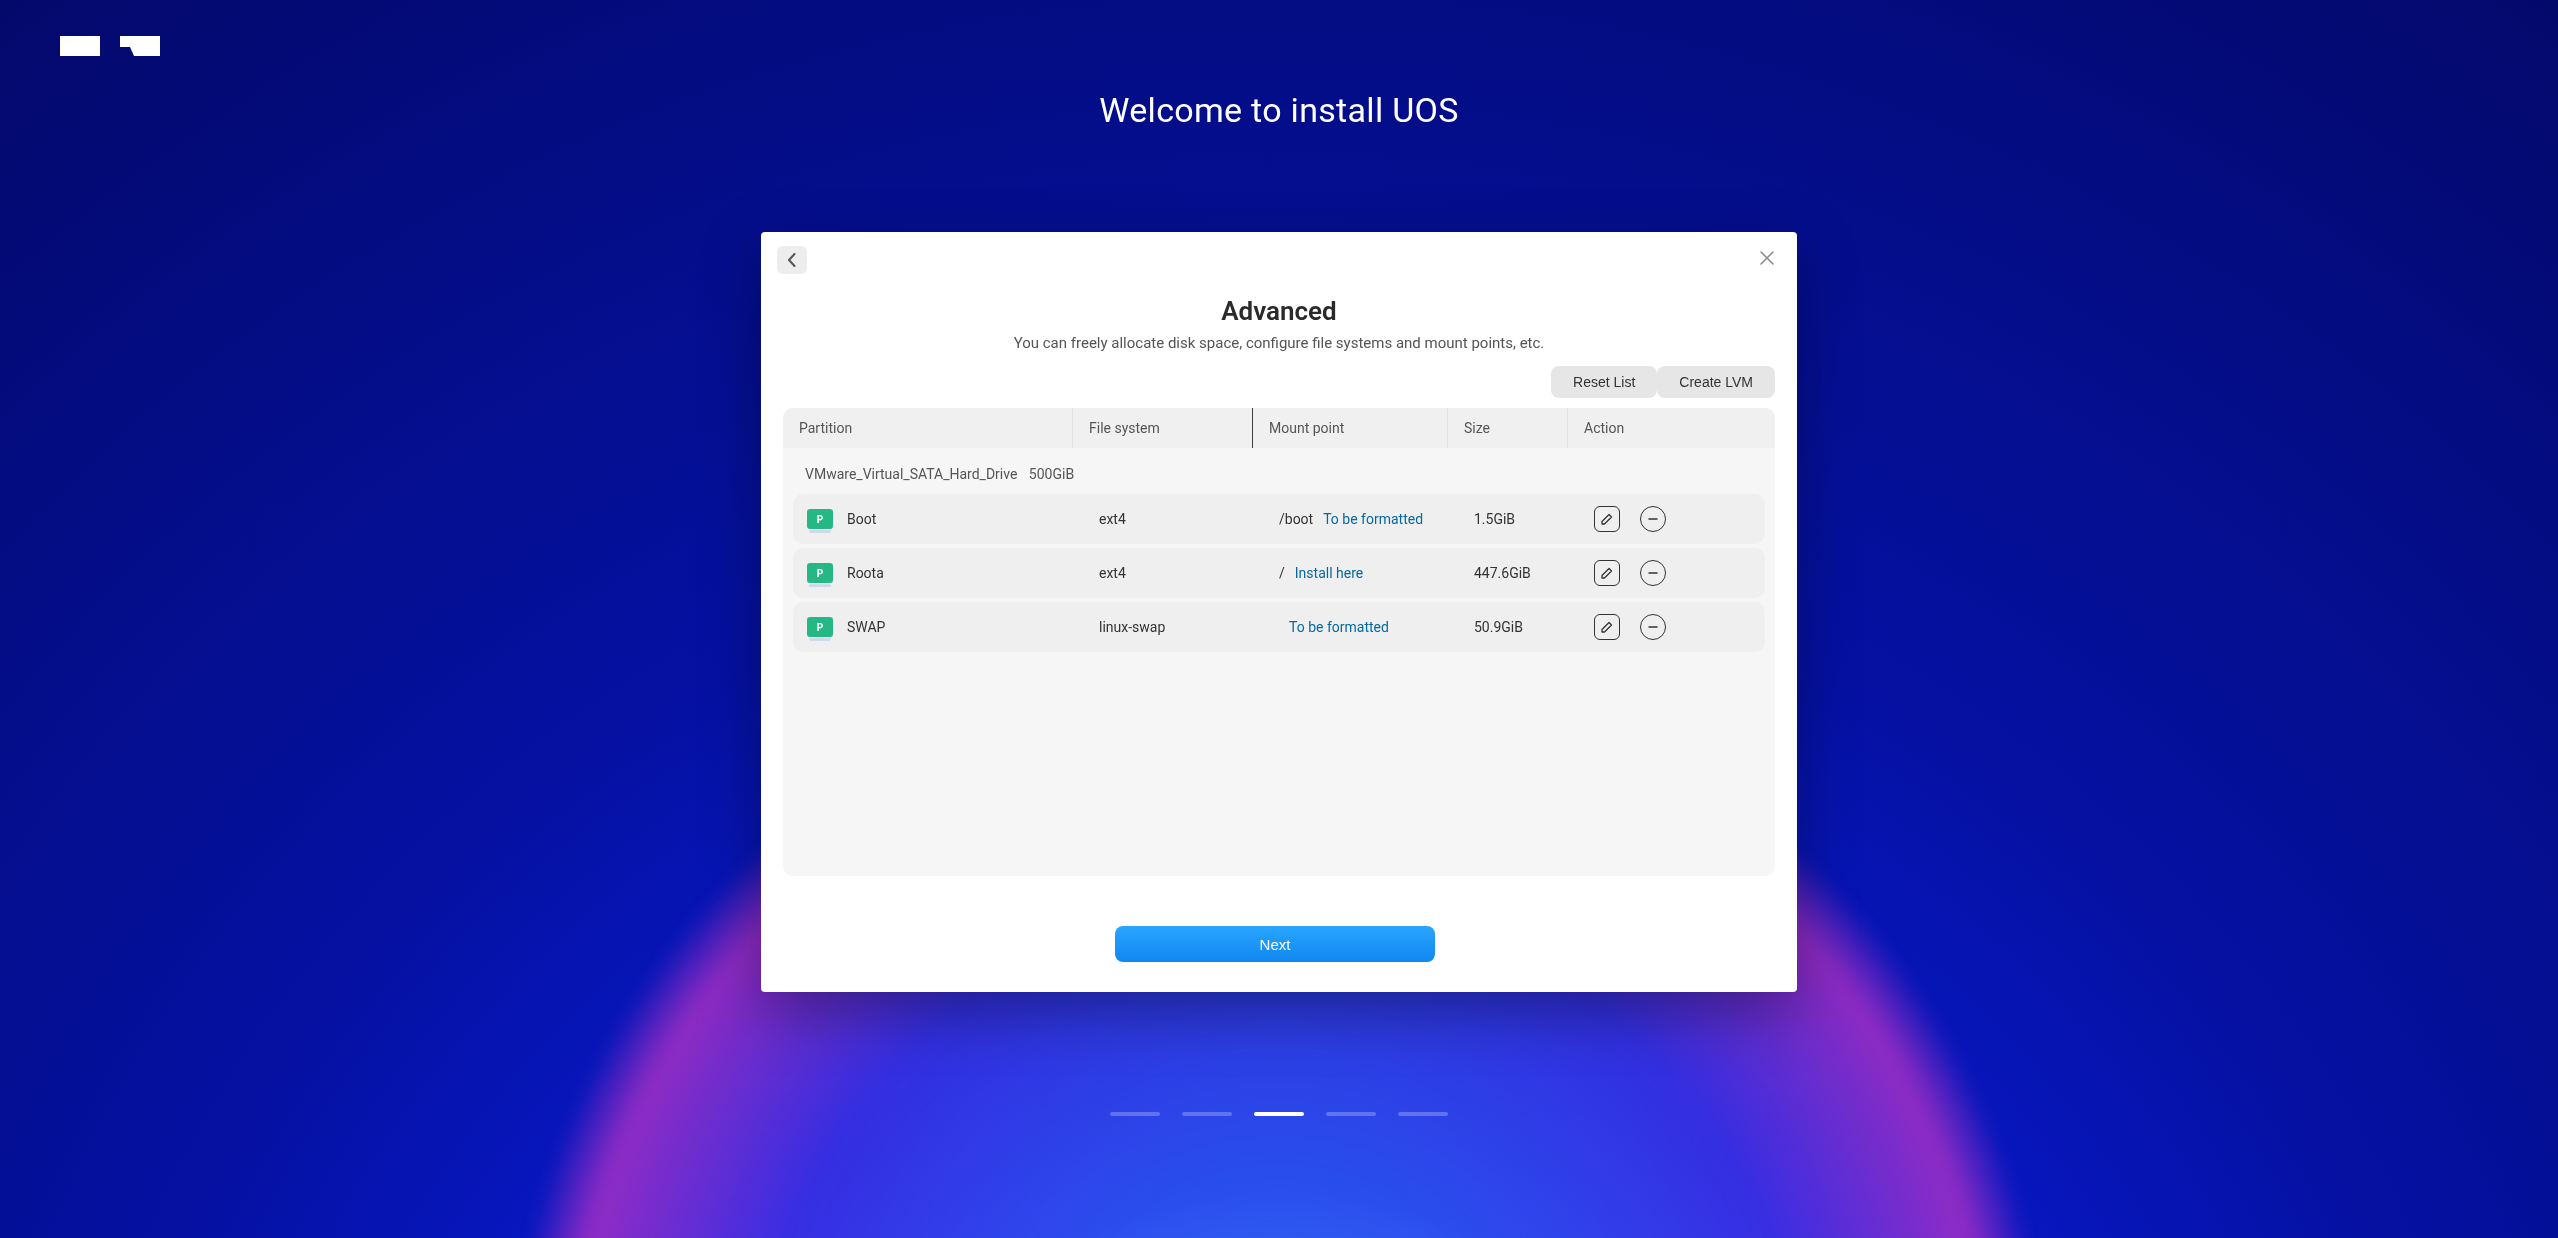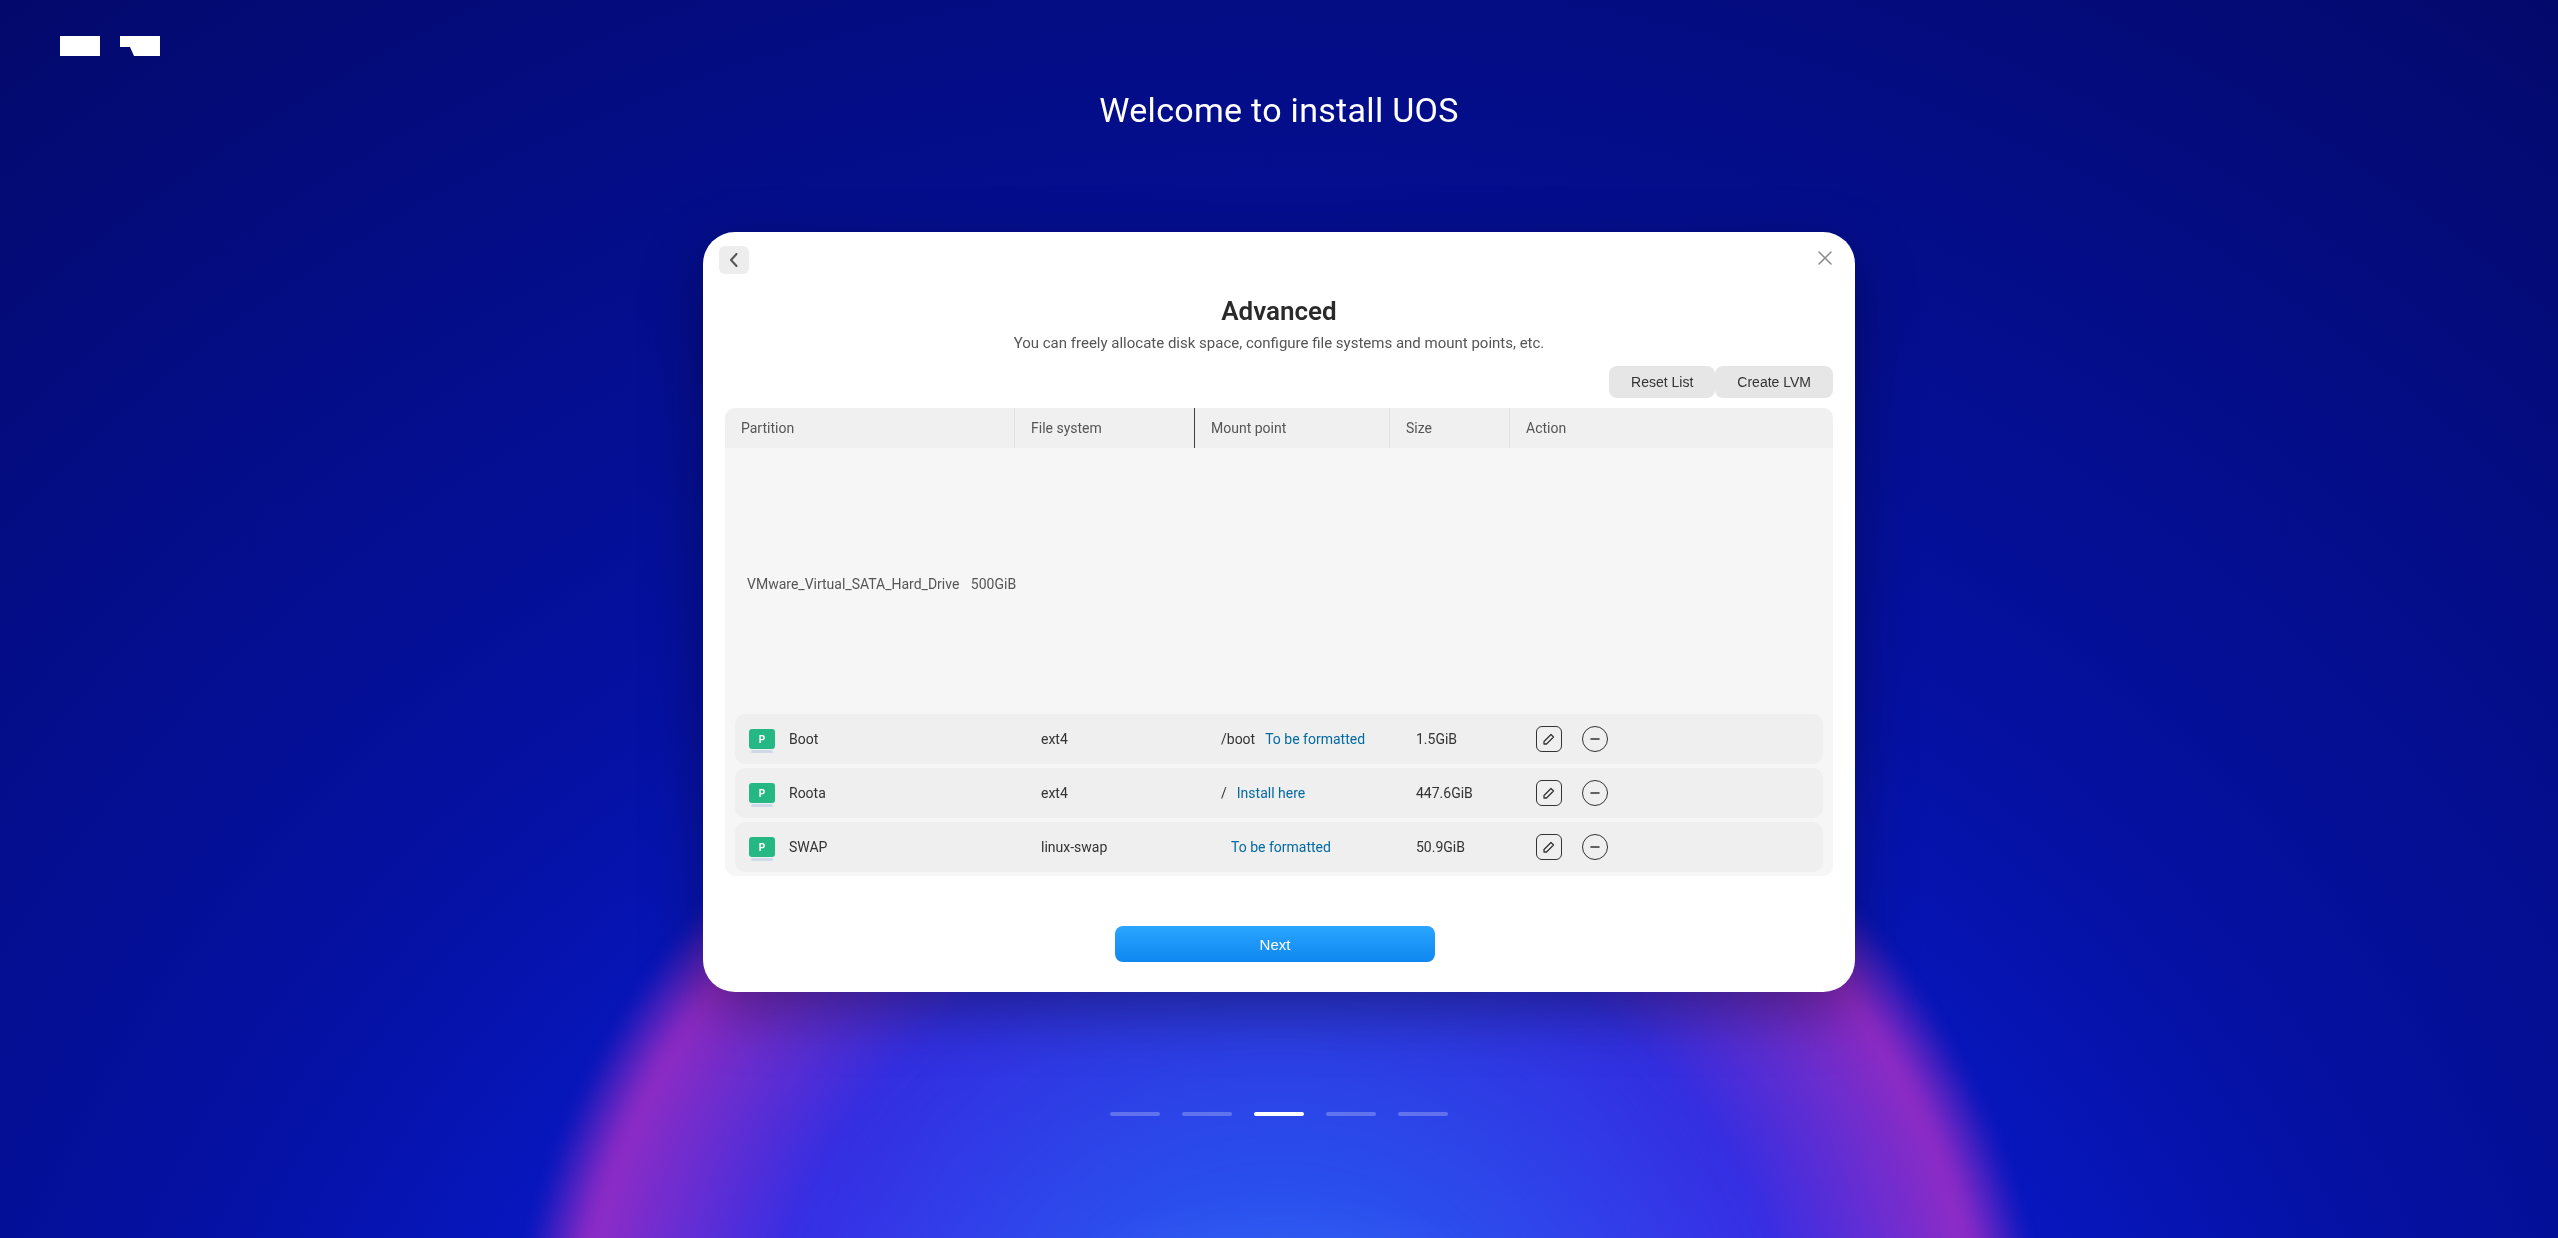--- a/index.html
+++ b/index.html
@@ -34,24 +34,24 @@
       color: #fff;
       font-size: 34px;
       font-weight: 400;
       letter-spacing: 0.3px;
     }
     .dialog {
       position: absolute;
       top: 232px;
       left: 50%;
       transform: translateX(-50%);
-      width: 1152px;
+      width: 1036px;
       height: 760px;
       background: #fff;
-      border-radius: 32px;
+      border-radius: 4px;
       box-shadow: 0 20px 60px rgba(0,0,0,0.35);
       display: flex;
       flex-direction: column;
       overflow: hidden;
     }
     .dialog-header { position: relative; height: 56px; }
     .back-btn {
       position: absolute;
       left: 16px;
       top: 14px;
@@ -83,21 +83,21 @@
     .action-row { display: flex; justify-content: flex-end; padding: 14px 22px 0 22px; }
     .gray-btn {
       background: #e6e6e6;
       border: none;
       border-radius: 8px;
       padding: 8px 22px;
       font-size: 14px;
       color: #333;
       cursor: pointer;
     }
-    .table-wrap { margin: 10px 22px 0 22px; background: #f6f6f6; border-radius: 10px; flex: 1; overflow: hidden; display: flex; flex-direction: column; justify-content: space-between; }
+    .table-wrap { margin: 10px 22px 0 22px; background: #f6f6f6; border-radius: 10px; flex: 1; overflow: hidden; display: flex; flex-direction: column; }
     .table-head { display: flex; background: #f0f0f0; font-size: 14px; color: #555; height: 40px; align-items: center; }
     .col { padding: 0 16px; }
     .col-partition { flex: 0 0 290px; border-right: 1px solid #e2e2e2; height: 100%; display: flex; align-items: center; }
     .col-fs { flex: 0 0 180px; border-right: 1px solid #404040; height: 100%; display: flex; align-items: center; }
     .col-mount { flex: 0 0 195px; border-right: 1px solid #e2e2e2; height: 100%; display: flex; align-items: center; }
     .col-size { flex: 0 0 120px; border-right: 1px solid #e2e2e2; height: 100%; display: flex; align-items: center; }
     .col-action { flex: 1; height: 100%; display: flex; align-items: center; }
     .drive-row { padding: 18px 22px 8px 22px; font-size: 14px; color: #555; }
     .drive-name { }
     .drive-size { margin-left: 8px; }

